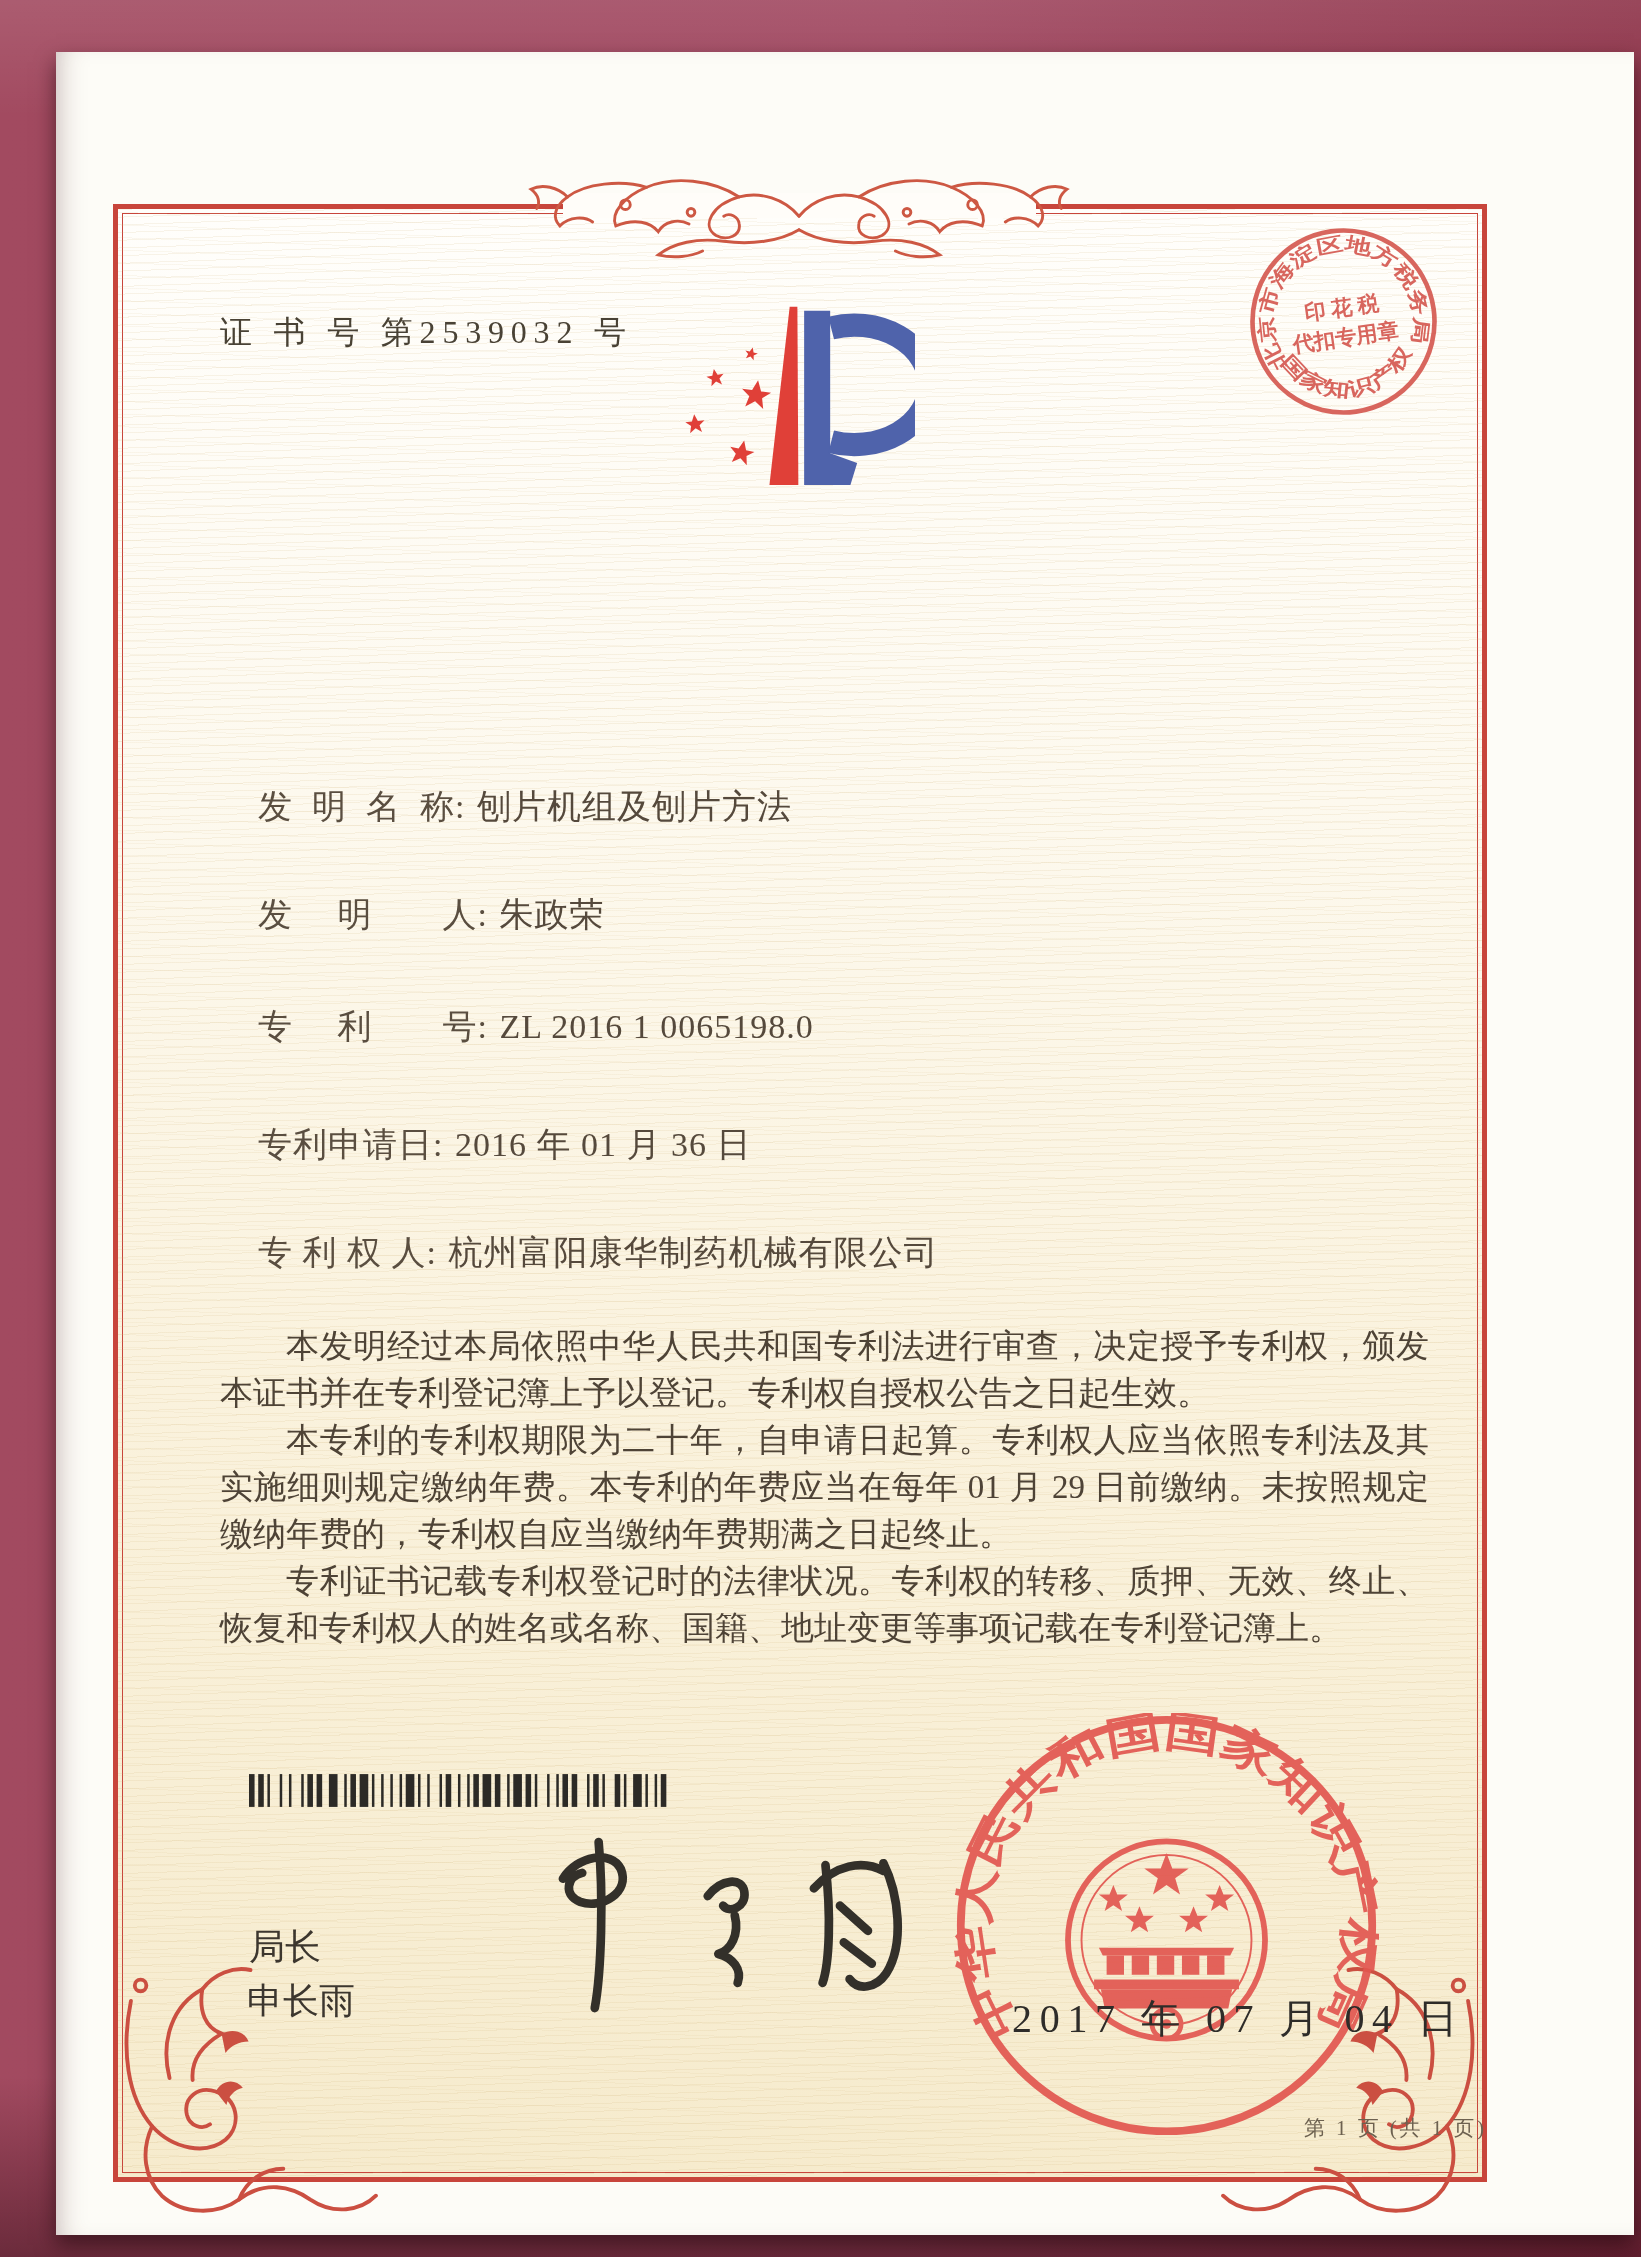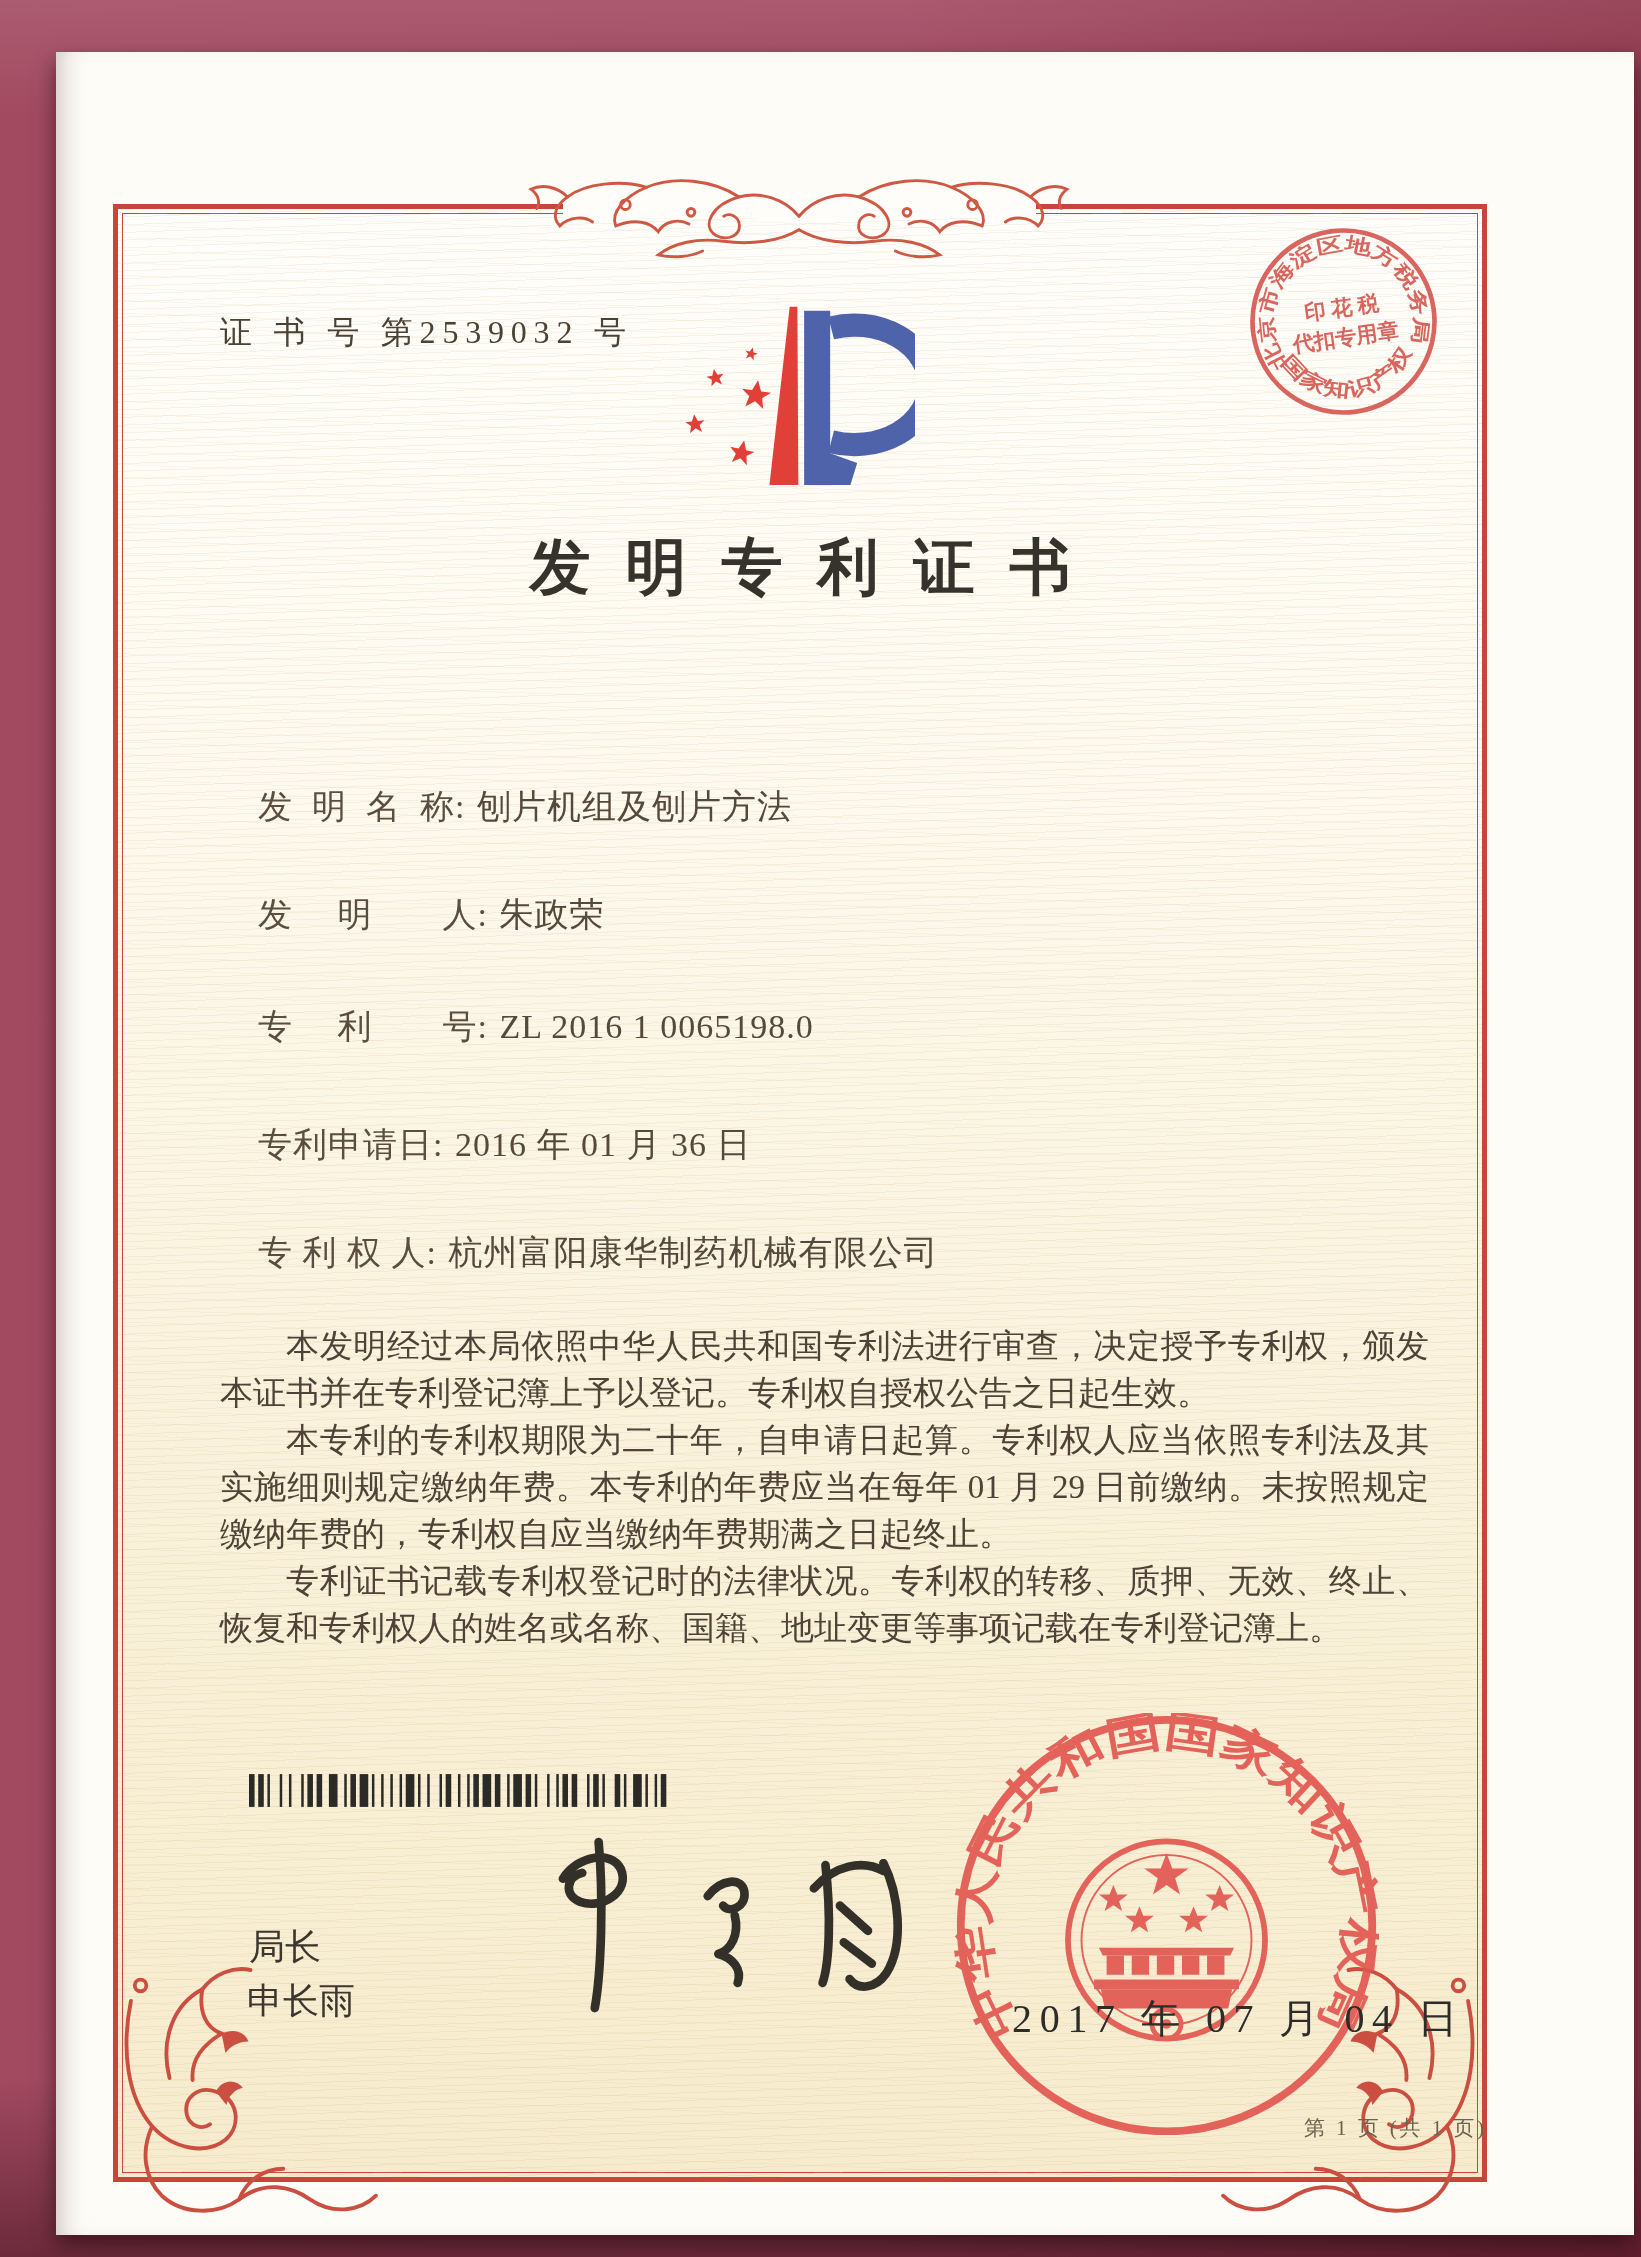--- a/index.html
+++ b/index.html
@@ -128,21 +128,20 @@
         <textPath href="#taxTopArc" textLength="312" lengthAdjust="spacingAndGlyphs">北京市海淀区地方税务局</textPath>
       </text>
       <text font-size="21" font-weight="bold">
         <textPath href="#taxBottomArc" textLength="200" lengthAdjust="spacingAndGlyphs">国家知识产权局</textPath>
       </text>
       <text x="105" y="98" text-anchor="middle" font-size="23" font-weight="bold">印 花 税</text>
       <text x="105" y="130" text-anchor="middle" font-size="23" font-weight="bold">代扣专用章</text>
     </g>
   </svg>
 
-  <div class="abs title z4">发明专利证书</div>
 
   <div class="abs field z4" style="top:802px">
     <span>发　 明　　人:</span><span class="field-value">朱政荣</span>
   </div>
   <div class="abs field z4" style="top:694px">
     <span>发  明  名  称:</span><span class="field-value">刨片机组及刨片方法</span>
   </div>
   <div class="abs field z4" style="top:914px">
     <span>专　 利　　号:</span><span class="field-value">ZL 2016 1 0065198.0</span>
   </div>

